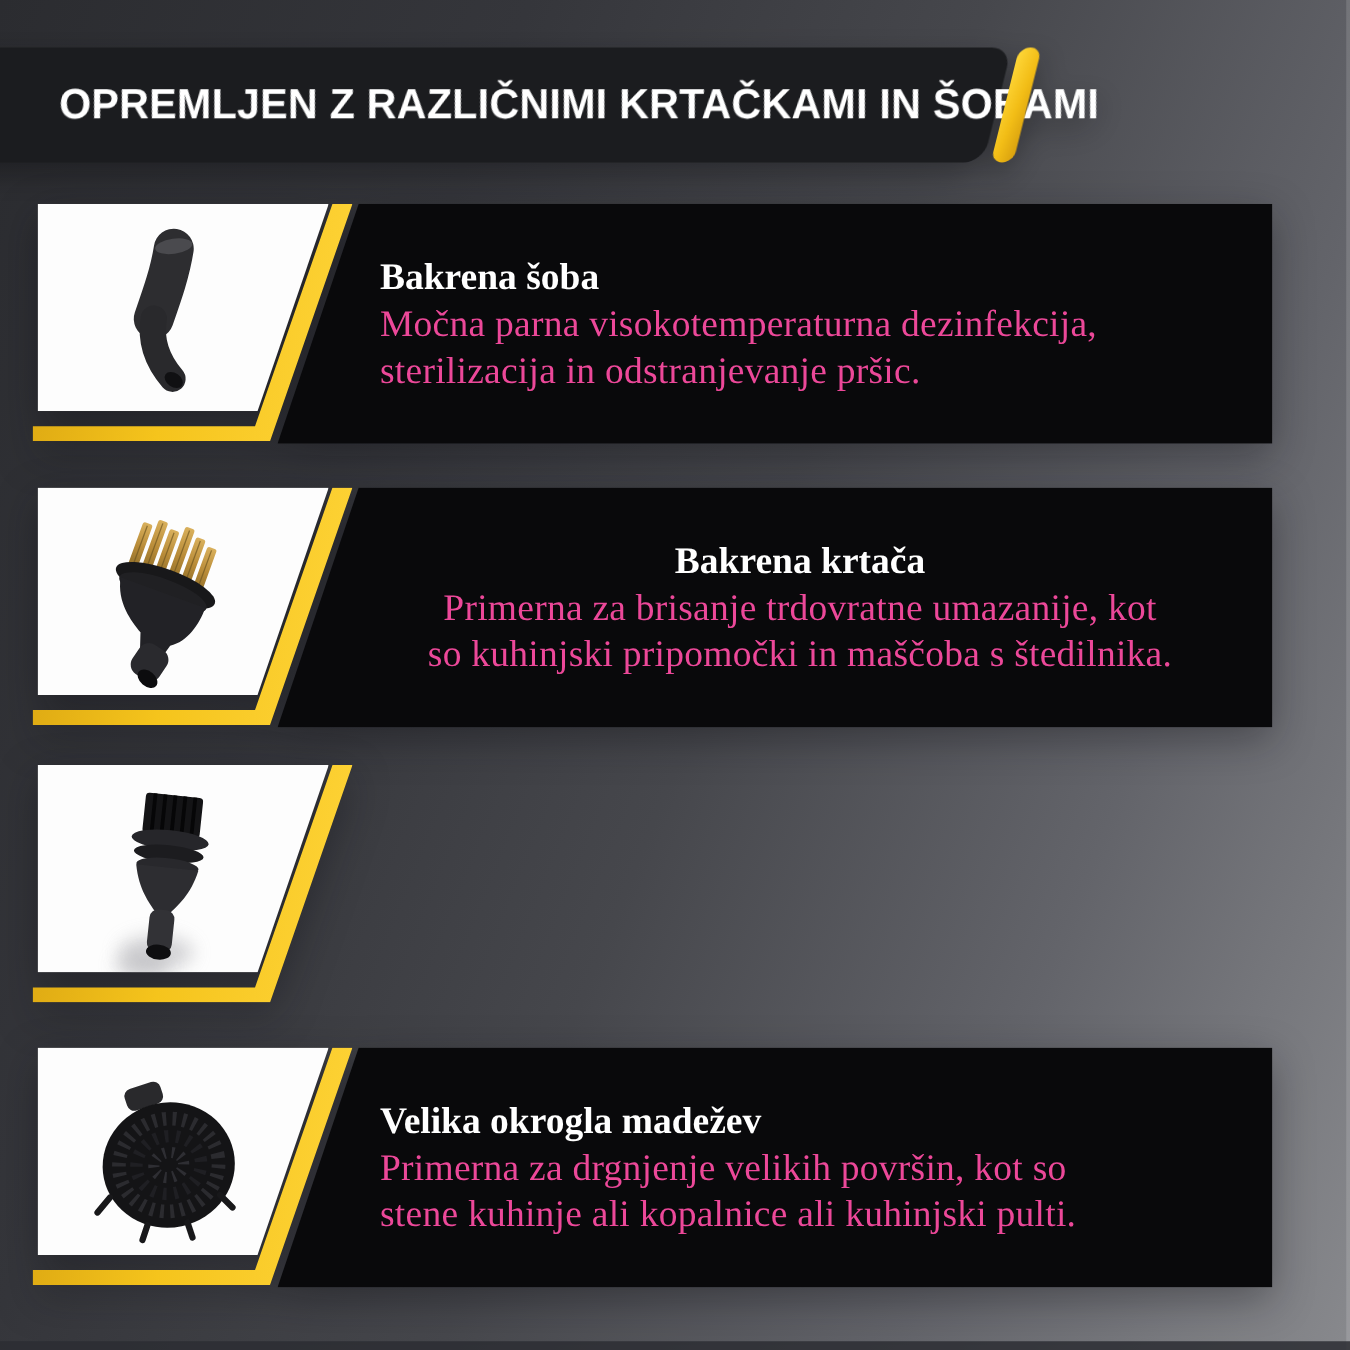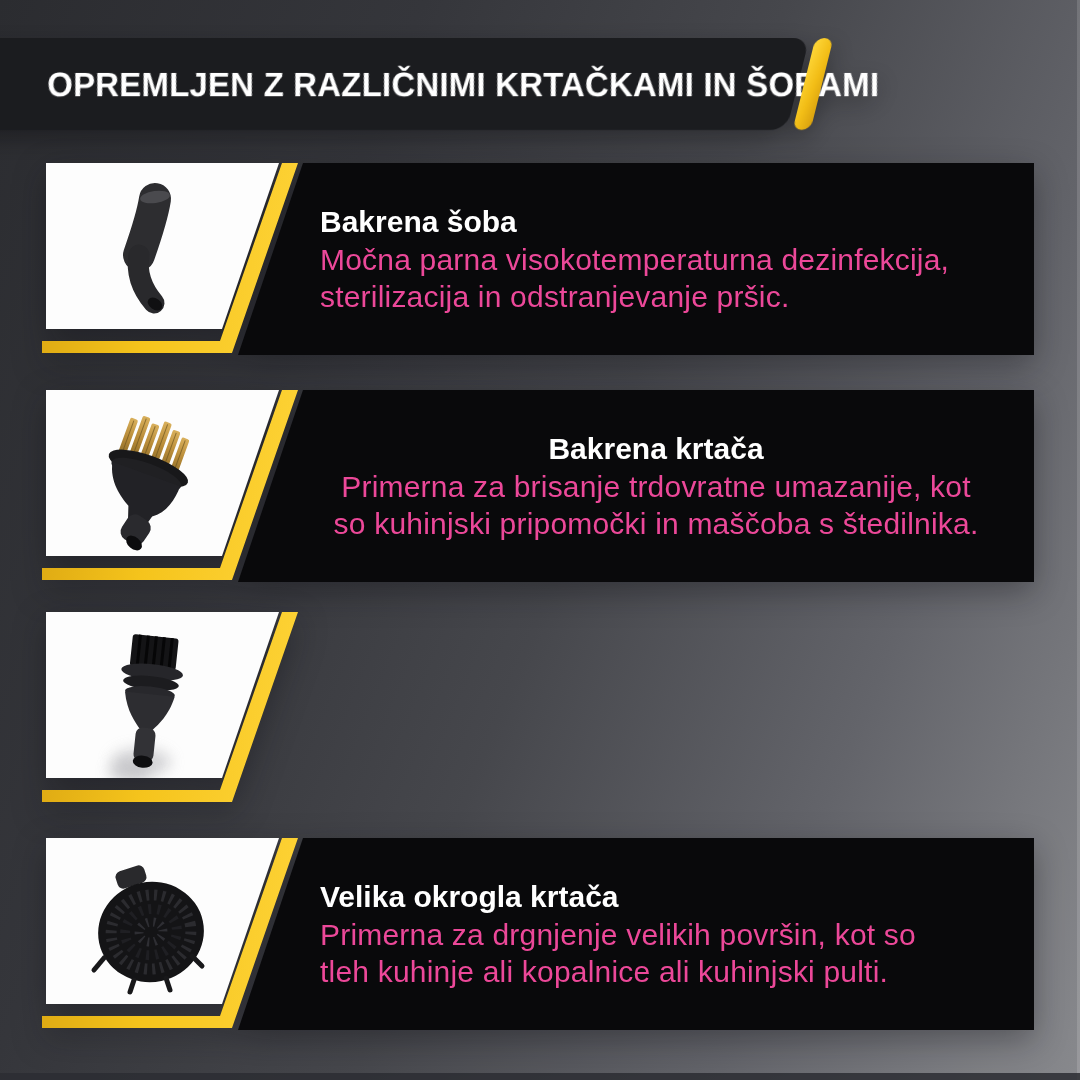--- a/index.html
+++ b/index.html
@@ -16,22 +16,22 @@
     transform:skewX(-14deg);filter:drop-shadow(0 9px 12px rgba(8,8,10,.38));}
   .header-box{position:absolute;left:0;top:0;width:858px;height:92px;background:#1b1c1f;
     border-radius:16px;display:flex;align-items:center;}
   .header-title{display:block;transform:skewX(14deg) scaleX(.97);transform-origin:50% 50%;
     color:#ffffff;font-size:34px;font-weight:700;letter-spacing:.2px;
     padding-left:96px;white-space:nowrap;}
   .header-accent{position:absolute;left:864px;top:0;width:18px;height:92px;border-radius:10px;
     background:linear-gradient(100deg,#ffd83a 0%,#f2bd16 55%,#d79f0e 100%);}
 
   
-  .row{position:absolute;left:46px;width:988px;height:192px;
-    filter:drop-shadow(0 10px 16px rgba(10,10,14,.35));}
+  .row{position:absolute;left:30px;width:988px;height:192px;
+    filter:drop-shadow(0 10px 16px rgba(10,10,14,.35));font-family:Liberation Serif, serif;}
   .row-1{top:163px;} .row-2{top:390px;text-align:center;} .row-3{top:612px;} .row-4{top:838px;}
 
   .card{position:absolute;left:0;top:0;width:233px;height:166px;background:#fdfdfd;
     clip-path:polygon(0 0,233px 0,176px 166px,0 166px);}
   .card svg{position:absolute;left:0;top:0;}
 
   .chevron{position:absolute;left:-4px;top:0;width:260px;height:190px;
     background:linear-gradient(100deg,#d9a411 0%,#f5c41c 45%,#ffd53a 100%);
     clip-path:polygon(240px 0,256px 0,190px 190px,0 190px,0 178px,178px 178px);}
 
@@ -161,21 +161,21 @@
       <g stroke="#18181a" stroke-width="5" stroke-linecap="round">
         <line x1="58" y1="120" x2="48" y2="132"></line>
         <line x1="88" y1="142" x2="84" y2="154"></line>
         <line x1="120" y1="140" x2="124" y2="152"></line>
         <line x1="146" y1="118" x2="156" y2="128"></line>
       </g>
     </svg>
   </div>
   <div class="panel">
     <div class="panel-text">
-      <p class="item-title">Velika okrogla krtača</p>
+      <p class="item-title">Velika okrogla madežev</p>
       <p class="item-desc">Primerna za drgnjenje velikih površin, kot so
-tleh kuhinje ali kopalnice ali kuhinjski pulti.</p>
+stene kuhinje ali kopalnice ali kuhinjski pulti.</p>
     </div>
   </div>
 </div>
 
 <div class="edge-light"></div>
 <div class="bottom-strip"></div>
 
 </body></html>

